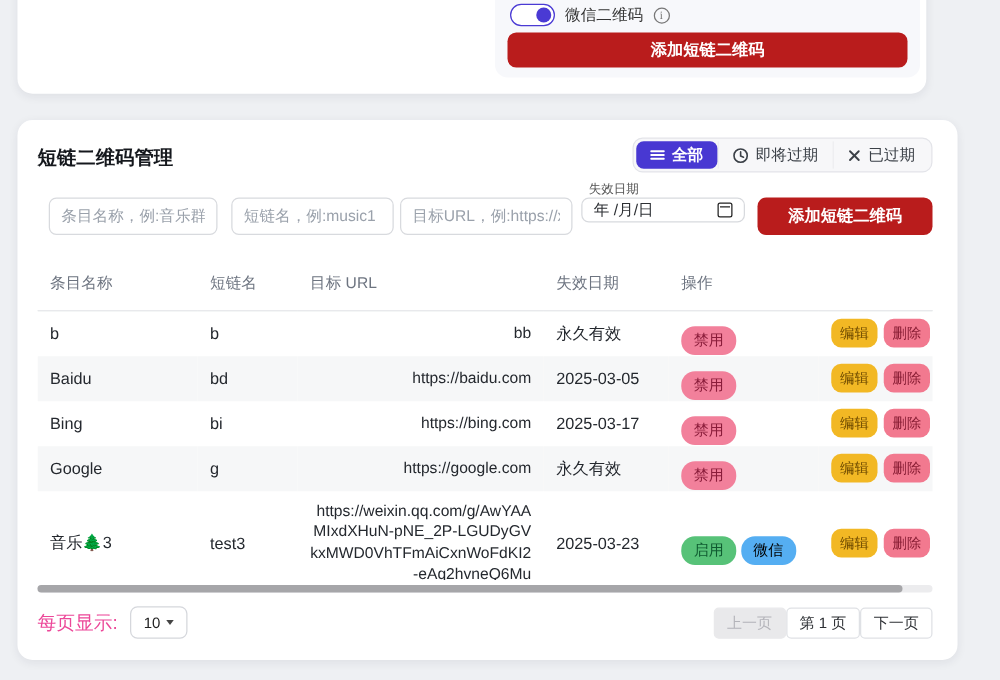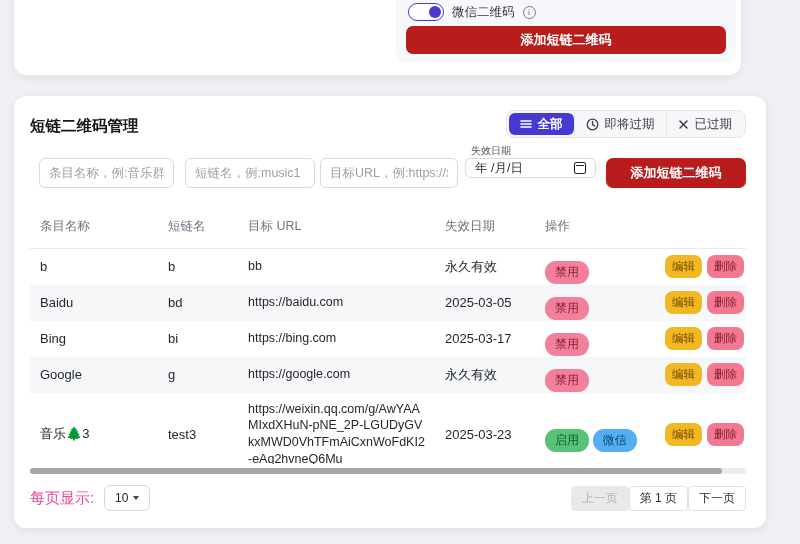--- a/index.html
+++ b/index.html
@@ -41,26 +41,26 @@
   .cal-icon { width:12px; height:12px; border:1.4px solid #222; border-radius:2px; position:relative; }
   .cal-icon:before { content:""; position:absolute; left:1px; right:1px; top:2px; border-top:1.4px solid #222; }
   #filter-add-btn { position:absolute; left:592px; top:62px; width:140px; height:30px; }
 
   
   #table-wrap { position:absolute; left:16px; top:114px; width:716px; height:254px; overflow:hidden; }
   table { border-collapse:collapse; width:770px; table-layout:fixed; }
   th { text-align:left; font-size:12.5px; font-weight:normal; color:#6d7480; padding:8px 10px 13px; border-bottom:1px solid #e8e9ec; }
   td { font-size:13px; color:#24282e; padding:0 10px; height:36px; vertical-align:middle; }
   tr.zebra { background:#f6f7f8; }
-  td.url-cell { font-size:12.5px; word-break:break-all; line-height:1.35; }
+  td.url-cell { font-size:12.5px; word-break:break-all; line-height:1.35;text-align:right; }
   tr.tall td { padding-top:8px; padding-bottom:8px; height:auto; }
   .pill { display:inline-block; padding:3px 10px; border-radius:11px; font-size:12px; cursor:pointer;margin-top:12px; }
   .pill-pink { background:#f2809b; color:#8a1c3a; }
   .pill-green { background:#57c278; color:#0f5a30; }
-  .pill-blue { background:#55aef2; color:#0c4a6e; }
+  .pill-blue { background:#55aef2; color:#000000; }
   .chips { display:flex; gap:5px; }
   .chip { display:inline-block; padding:4px 7px; border-radius:8px; font-size:11.5px; white-space:nowrap; cursor:pointer; }
   .chip-edit { background:#f2b824; color:#6e4a00; }
   .chip-del  { background:#f2798f; color:#871c33; }
 
   
   #hscroll { position:absolute; left:16px; top:372px; width:716px; height:6px; background:#ececee; border-radius:3px; }
   #hscroll .thumb { position:absolute; left:0; top:0; height:6px; width:692px; background:#a6a6a9; border-radius:3px; cursor:grab; }
 
   

